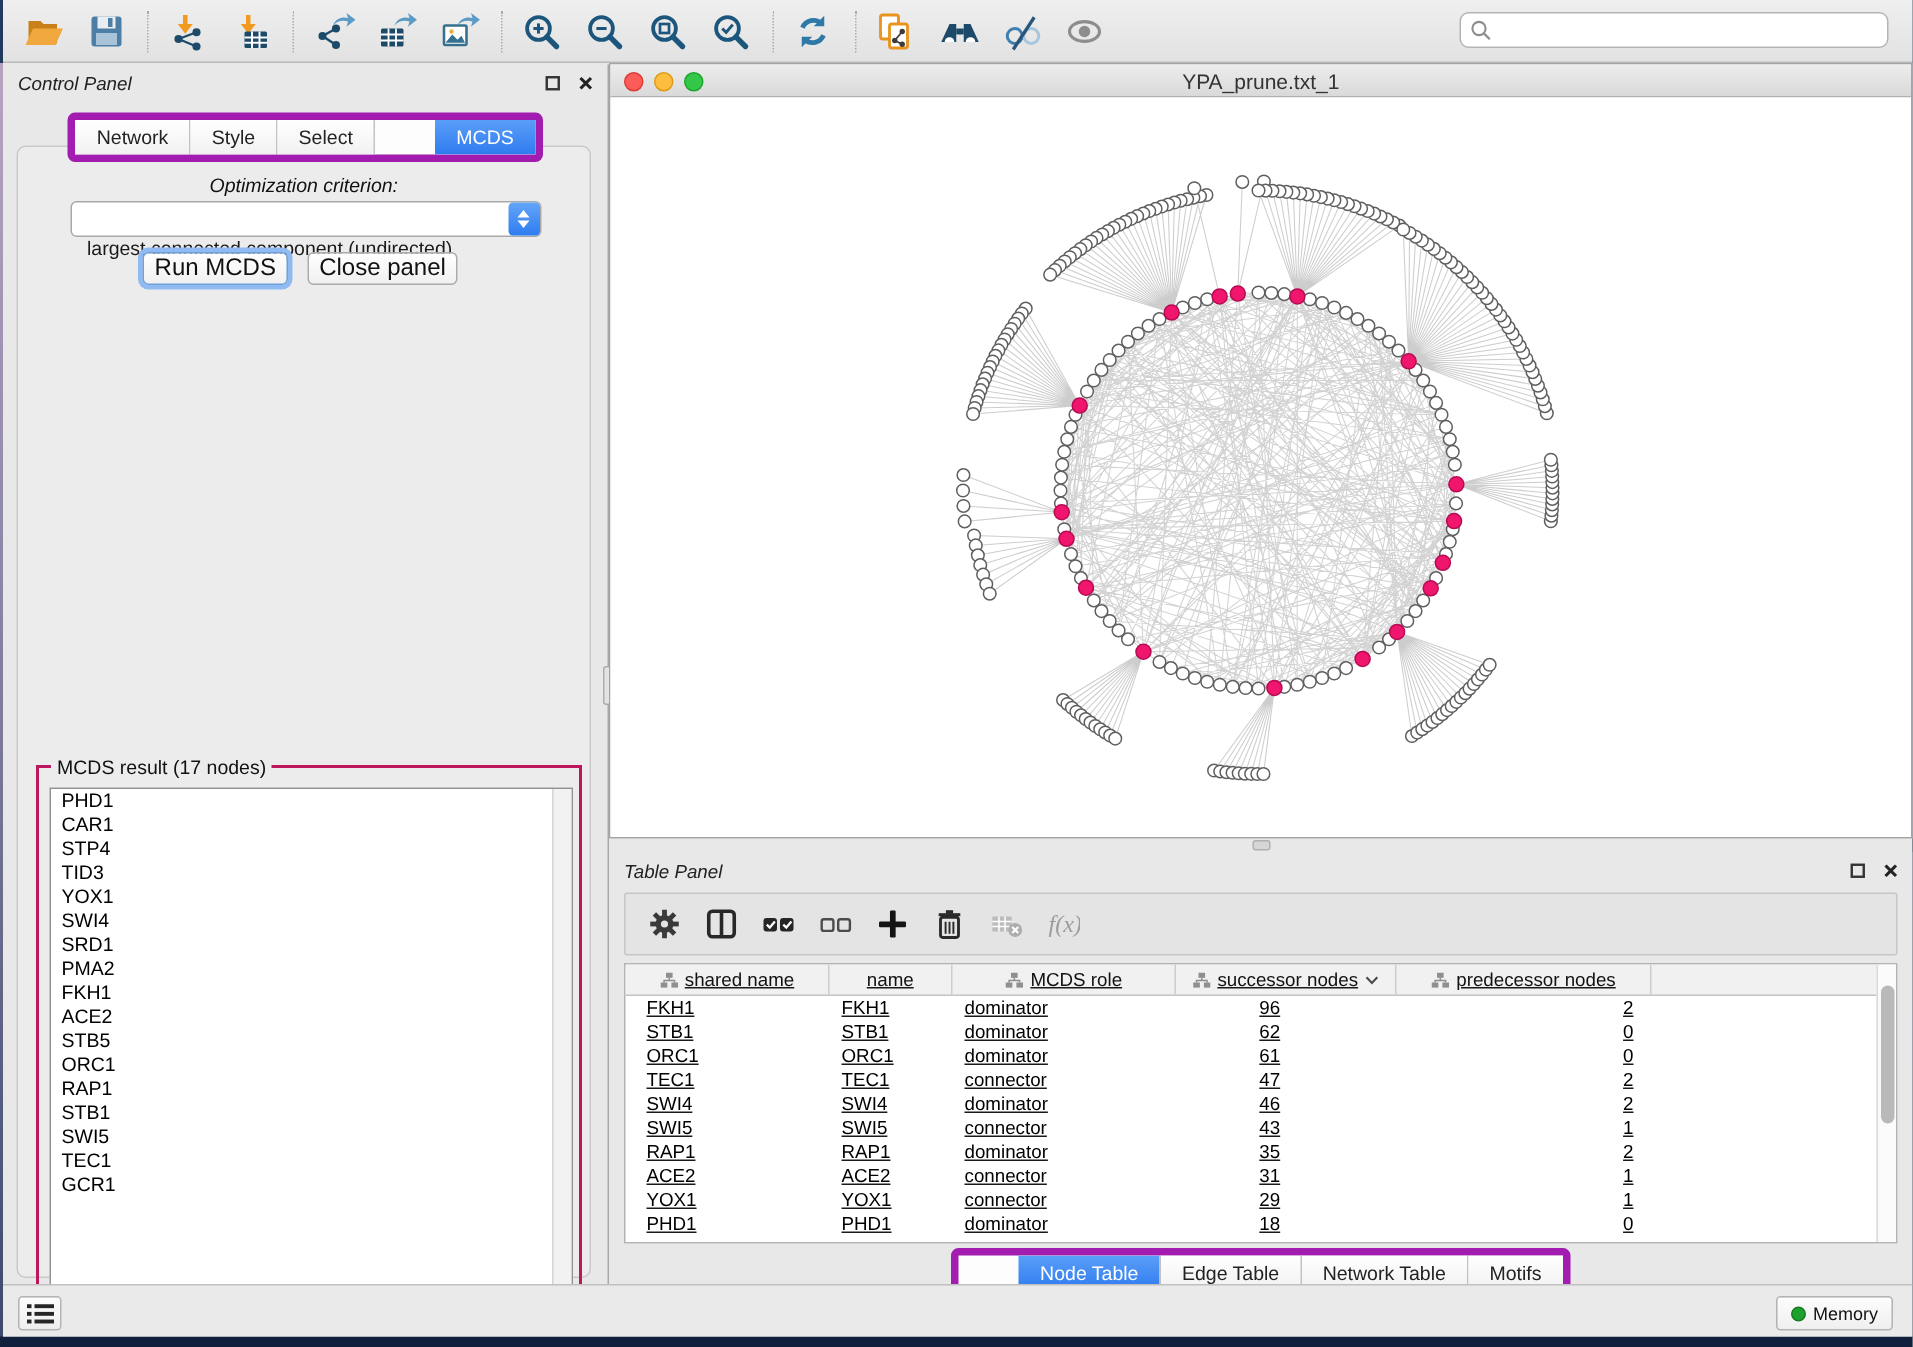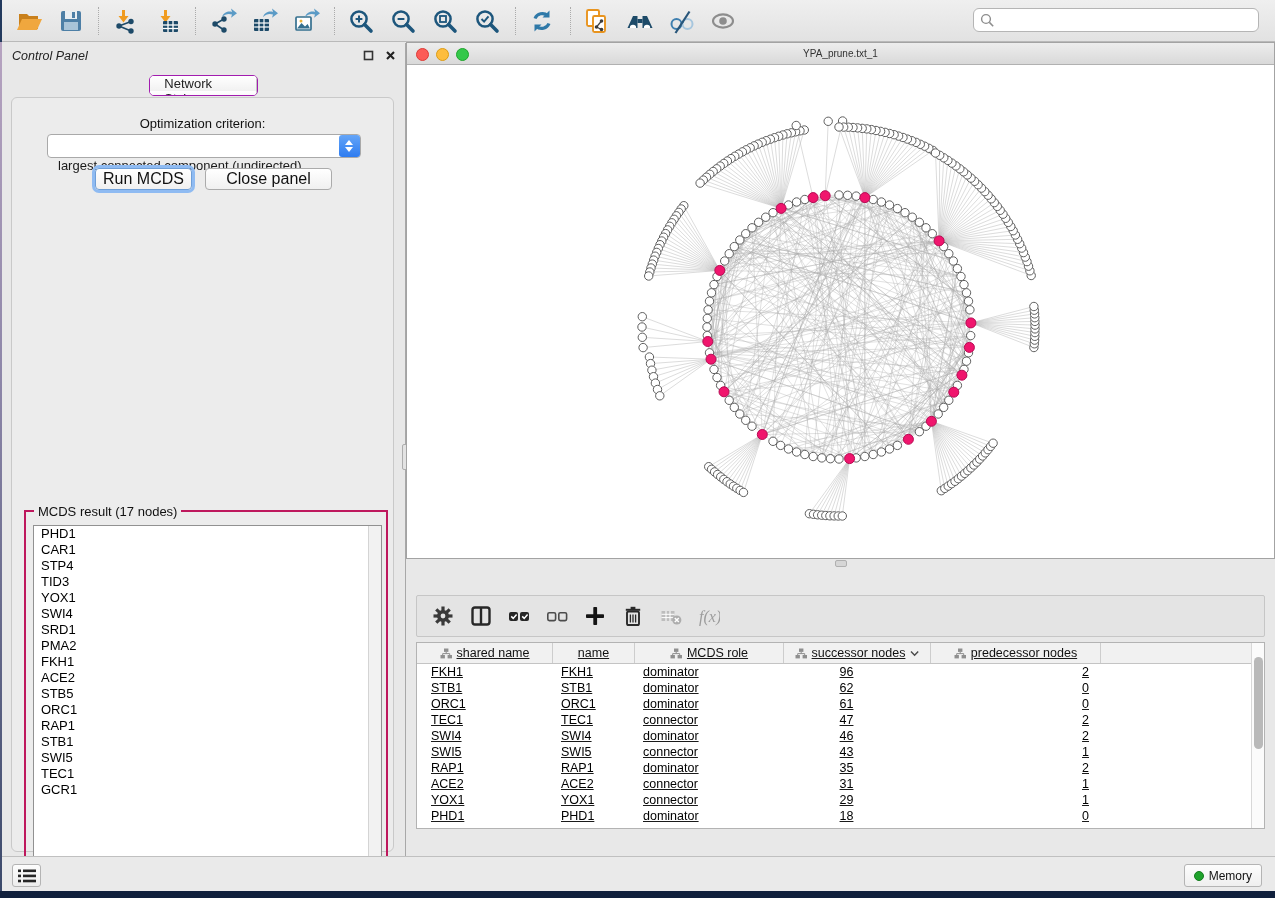--- a/index.html
+++ b/index.html
@@ -24,57 +24,57 @@
                  border:1px solid #b5b5b5; border-radius:6px; display:flex; align-items:center; padding:0 6px; }
   #search-wrap input { border:none; outline:none; flex:1; font-size:13px; font-family:"Liberation Sans",sans-serif; background:transparent; }
 
   
   #control-panel { position:absolute; left:0; top:43px; width:403px; height:813px; background:#e8e8e8; }
   .panel-titlebar { position:relative; height:26px; display:flex; align-items:center; padding:0 10px; }
   .panel-title { font-size:12.5px; color:#222;font-style:italic; }
   .panel-controls { position:absolute; right:8px; top:5px; display:flex; gap:8px; }
   .pc-btn { width:14px; height:14px; display:flex; align-items:center; justify-content:center; }
 
-  .seg-group { display:flex; border:1px solid #a21caf; border-radius:5px; background:#fdfdfd; overflow:hidden; height:21px;flex-direction:column; }
+  .seg-group { display:flex; border:5px solid #a21caf; border-radius:5px; background:#fdfdfd; overflow:hidden; height:33px; }
   .seg { padding:0 14px; font-size:13px; display:flex; align-items:center; border-right:1px solid #c2c2c2;
          background:linear-gradient(180deg,#ffffff,#f1f1f1); color:#222; }
   .seg:last-child { border-right:none; }
   .seg.sel { background:linear-gradient(180deg,#5a9ef8,#2f7cf0); color:#fff;margin-left:40px; }
   #cp-tabs-row { display:flex; justify-content:center; margin-top:6px; position:relative; z-index:2; }
 
   #cp-body { position:absolute; left:9px; top:54px; width:383px; height:755px;
              background:#ececec; border:1px solid #c9c9c9; border-radius:6px; }
-  #opt-label { text-align:center; margin-top:18px; font-size:13px; color:#111; }
+  #opt-label { text-align:center; margin-top:18px; font-size:13px; color:#111;font-style:italic; }
   #criterion { position:absolute; left:35px; top:36px; width:314px; height:24px; background:#fff;
                border:1px solid #a9a9a9; border-radius:4px; display:flex; align-items:center; }
   #criterion .val { flex:1; padding-left:10px; font-size:13px; white-space:nowrap; overflow:hidden;margin-top:39px; }
   #criterion .stepper { width:21px; height:22px; margin-right:0.5px; border-radius:3px;
                background:linear-gradient(180deg,#64a5f8,#2e7cf0); display:flex; flex-direction:column;
                align-items:center; justify-content:center; gap:2px; }
   .chev-up { width:0; height:0; border-left:4px solid transparent; border-right:4px solid transparent; border-bottom:5px solid #fff; }
   .chev-dn { width:0; height:0; border-left:4px solid transparent; border-right:4px solid transparent; border-top:5px solid #fff; }
   .mac-btn { position:absolute; height:22px; background:linear-gradient(180deg,#ffffff,#f0f0f0);
              border:1px solid #ababab; border-radius:4px; font-size:16px; font-family:"Liberation Sans",sans-serif;
              display:flex; align-items:center; justify-content:center; color:#111; }
   #run-btn { left:83px; top:70px; width:97px; box-shadow:0 0 0 3px #8fbbf2; border-color:#6f9fd8; }
-  #close-btn { left:193px; top:70px; width:127px; }
+  #close-btn { left:193px; top:70px; width:100px; }
 
   #mcds-box { position:absolute; left:12px; top:412px; width:364px; height:372px; border:2px solid #be185d; }
   #mcds-legend { position:absolute; left:8px; top:-8px; background:#ececec; padding:0 4px; font-size:13px; color:#111; }
   #mcds-list { position:absolute; left:7px; top:13px; width:349px; height:350px; background:#fff;
                border:1px solid #919191; overflow:hidden; }
   #mcds-scroll { position:absolute; right:0; top:0; width:13px; height:100%; background:#f2f2f2; border-left:1px solid #d4d4d4; }
   .mcds-item { font-size:13px; line-height:16px; padding-left:7px; color:#000; }
 
   
   #network-window { position:absolute; left:404px; top:42px; width:869px; height:517px;
                     border:1px solid #a3a3a3; background:#fff; }
   #nw-titlebar { height:22px; background:linear-gradient(180deg,#ededed,#d9d9d9); border-bottom:1px solid #b1b1b1;
                  position:relative; display:flex; align-items:center; justify-content:center; }
-  #nw-title { font-size:10px; color:#333; }
+  #nw-title { font-size:14px; color:#333; }
   #traffic { position:absolute; left:9px; top:4.5px; display:flex; gap:7px; }
   .tl { width:13px; height:13px; border-radius:50%; }
   .tl.r { background:#fc5b57; border:1px solid #dd3b36; }
   .tl.y { background:#fdbd3e; border:1px solid #dd9c14; }
   .tl.g { background:#34c84a; border:1px solid #1ea52b; }
   #net-canvas { position:absolute; left:0; top:22px; width:867px; height:493px; background:#fff; }
 
   
   #vsplit { position:absolute; left:403px; top:43px; width:1px; height:813px; background:#a8a8a8; }
   #vsplit-handle { position:absolute; left:399.5px; top:444px; width:8px; height:26px; background:#e3e3e3;
@@ -627,20 +627,35 @@
             <circle cx="304.0" cy="294.2" r="5" fill="#f0156d" stroke="#b70b54" stroke-width="1"></circle>
             <circle cx="300.8" cy="276.5" r="5" fill="#f0156d" stroke="#b70b54" stroke-width="1"></circle>
             <circle cx="312.8" cy="205.4" r="5" fill="#f0156d" stroke="#b70b54" stroke-width="1"></circle>
           </svg>
       </div>
     </div>
 
     <div id="hsplit-handle"></div>
 
     <div id="table-panel">
+      <div class="panel-titlebar">
+        <span class="panel-title">Table Panel</span>
+        <span class="panel-controls">
+          <span class="pc-btn">
+            <svg width="11" height="11" viewBox="0 0 11 11">
+                <rect x="1.5" y="1.5" width="8" height="8" fill="none" stroke="#333" stroke-width="1.6"></rect>
+              </svg>
+          </span>
+          <span class="pc-btn">
+            <svg width="11" height="11" viewBox="0 0 11 11">
+                <path d="M2 2l7 7M9 2l-7 7" stroke="#222" stroke-width="2.1"></path>
+              </svg>
+          </span>
+        </span>
+      </div>
       <div id="tp-toolbar">
           <div class="tp-btn">
             <svg width="22" height="22" viewBox="0 0 22 22">
               <g fill="#3a3a3a">
                 <g>
                   <rect x="9.4" y="1.5" width="3.2" height="4.5"></rect>
                   <rect x="9.4" y="16" width="3.2" height="4.5"></rect>
                   <rect x="1.5" y="9.4" width="4.5" height="3.2"></rect>
                   <rect x="16" y="9.4" width="4.5" height="3.2"></rect>
                 </g>
@@ -835,20 +850,28 @@
               <div class="td c1">PHD1</div>
               <div class="td c2">dominator</div>
               <div class="td c3">18</div>
               <div class="td c4">0</div>
             </div>
           </div>
         <div id="nt-vscroll">
           <div id="nt-thumb"></div>
         </div>
       </div>
+      <div id="tp-tabs-row">
+        <div class="seg-group" id="tp-tabs">
+            <div class="seg sel">Node Table</div>
+            <div class="seg">Edge Table</div>
+            <div class="seg">Network Table</div>
+            <div class="seg">Motifs</div>
+          </div>
+      </div>
     </div>
 
     <div id="status-bar">
       <div id="list-btn">
         <svg width="18" height="14" viewBox="0 0 18 14">
           <g fill="#262626">
             <rect x="0" y="0.5" width="3" height="2.6"></rect>
               <rect x="5" y="0.5" width="13" height="2.6"></rect>
             <rect x="0" y="5.6" width="3" height="2.6"></rect>
               <rect x="5" y="5.6" width="13" height="2.6"></rect>

